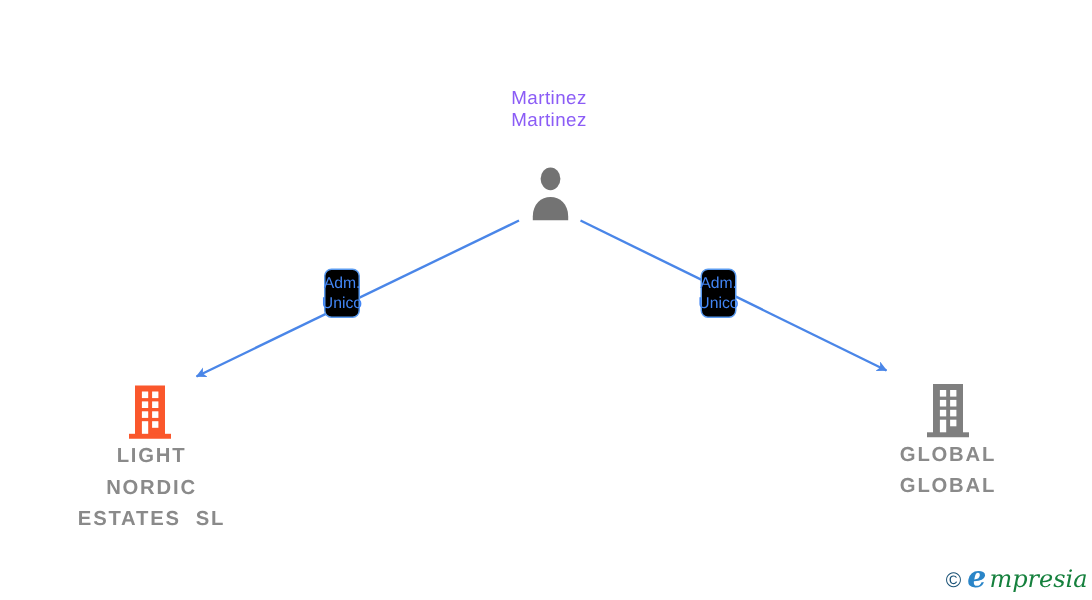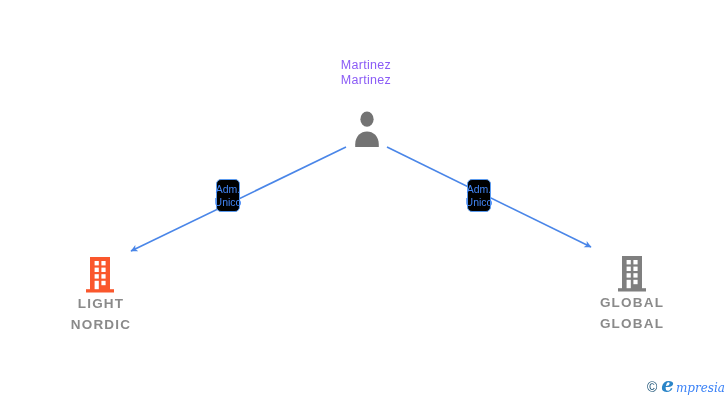--- a/index.html
+++ b/index.html
@@ -44,21 +44,21 @@
   .company-name.left{left:16px;top:293px;}
   .company-name.right{left:547px;top:292px;}
   
   .brand{
     position:absolute;right:3px;bottom:5px;z-index:2;display:flex;
     align-items:baseline;gap:4px;cursor:pointer;
     font-family:"DejaVu Serif",serif;font-style:italic;
   }
   .brand .copy{color:#1a5276;font-size:14px;font-style:normal;font-family:"Liberation Sans",sans-serif;}
   .brand .b-init{color:#2a85c8;font-size:20px;font-weight:bold;line-height:16px;}
-  .brand .b-rest{color:#3b82f6;font-size:12px;margin-left:-2px;}
+  .brand .b-rest{color:#15803d;font-size:16px;margin-left:-2px;}
 </style>
 </head>
 <body>
 
 <div class="canvas">
 
   <svg class="arrows" viewBox="0 0 728 400" xmlns="http://www.w3.org/2000/svg">
     <defs>
       <marker id="ah" markerWidth="9" markerHeight="9" refX="6.5" refY="3.5" orient="auto" markerUnits="userSpaceOnUse">
         <path class="arrow-head" d="M0,0 L7,3.5 L0,7 L1.8,3.5 z"></path>
@@ -100,20 +100,21 @@
         <rect x="10.6" y="19.2" width="4.2" height="4.4"></rect>
         <rect x="17.4" y="19.2" width="4.2" height="4.4"></rect>
         <rect x="10.6" y="25.8" width="4.2" height="8.4"></rect>
         <rect x="17.4" y="25.8" width="4.2" height="4.4"></rect>
       </g>
     </svg>
   </div>
   <div class="company-name left">
     <div>LIGHT</div>
     <div>NORDIC</div>
+    <div>ESTATES&nbsp; SL</div>
   </div>
 
   <div class="company-icon right">
     <svg viewBox="0 0 32 38" xmlns="http://www.w3.org/2000/svg">
       <rect class="bld-right" x="6" y="2" width="20" height="33"></rect>
       <rect class="bld-right" x="2" y="34.2" width="28" height="3.3"></rect>
       <g fill="#ffffff">
         <rect x="10.6" y="6" width="4.2" height="4.4"></rect>
         <rect x="17.4" y="6" width="4.2" height="4.4"></rect>
         <rect x="10.6" y="12.6" width="4.2" height="4.4"></rect>

